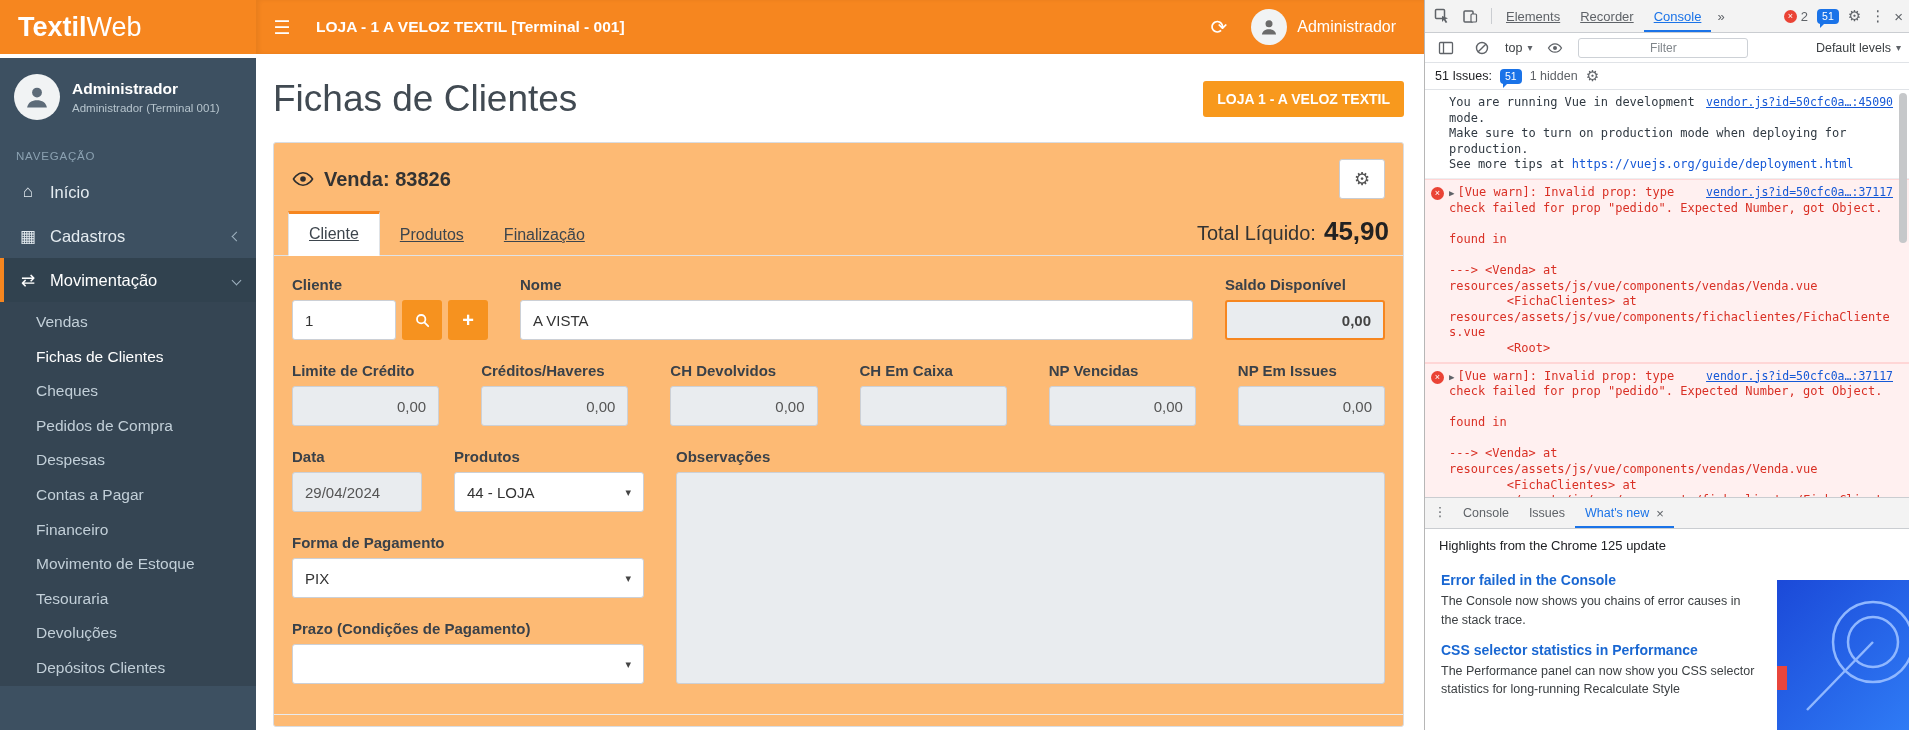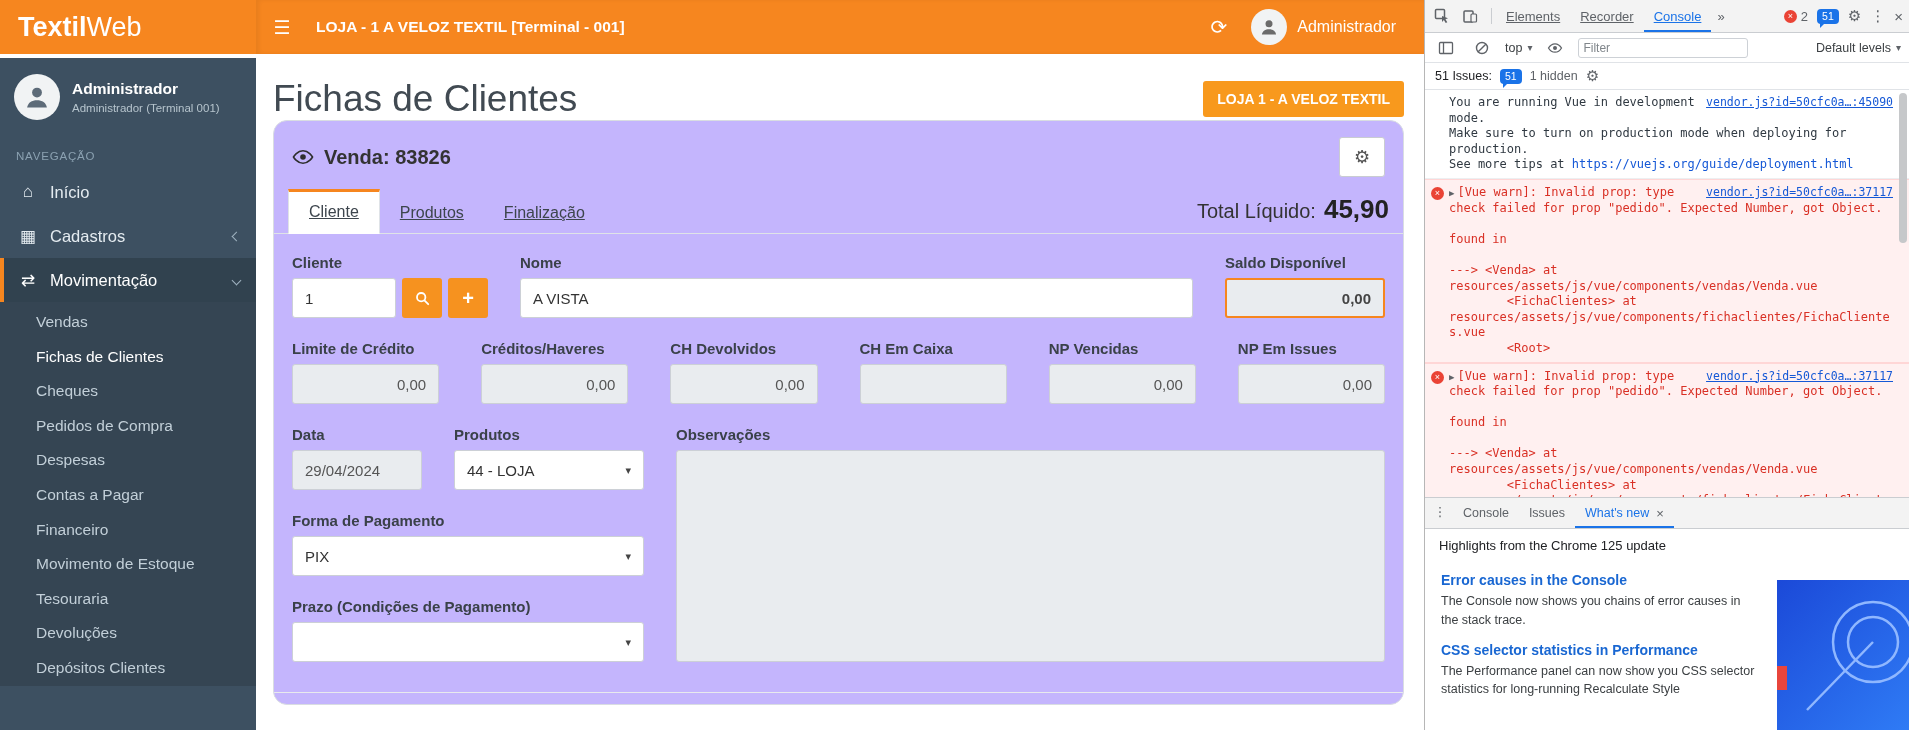--- a/index.html
+++ b/index.html
@@ -40,21 +40,21 @@
   .submenu { background:#354553; padding-top:3px; }
   .subitem { height:34.6px; line-height:34.6px; padding-left:36px; font-size:15.5px; color:#c2cfd8; white-space:nowrap; }
   .subitem.active { color:#fff; }
 
   
   .content { position:absolute; left:256px; top:58px; width:1168px; height:672px; background:#fff; padding:20px 20px 0 17px; overflow:hidden; }
   .page-header { display:flex; align-items:center; }
   .page-title { font-size:37px; font-weight:400; color:#414a52; }
   .store-btn { margin-left:auto; background:#f8991d; border:none; border-radius:3px; color:#fff; font-weight:700; font-size:14px; padding:10px 14px; font-family:inherit; }
 
-  .card { border:1px solid #d9dde2; border-radius:14px; background:#c4b5fd; height:585px; overflow:hidden; }
+  .card { margin-top:22px; border:1px solid #d9dde2; border-radius:3px; background:#fdba74; height:585px; overflow:hidden; }
   .card-header { display:flex; align-items:center; gap:10px; padding:16px 18px 8px; }
   .card-title { font-size:20px; font-weight:700; color:#333; }
   .gear-btn { margin-left:auto; width:46px; height:40px; border:1px solid #c9ccd1; border-radius:3px; background:#fff; color:#555; font-size:18px; display:flex; align-items:center; justify-content:center; }
 
   .tabs-row { display:flex; align-items:flex-end; border-bottom:1px solid #dfe3e7; margin-top:4px; padding-left:14px; }
   .tab { padding:11px 20px 12px; font-size:16px; color:#3d454d; margin-bottom:-1px; }
   .tab .tab-label { text-decoration:underline; }
   .tab.active { background:#fff; border:1px solid #dfe3e7; border-bottom:1px solid #fff; border-top:3px solid #f6861f; }
   .total-box { margin-left:auto; display:flex; align-items:baseline; gap:8px; padding:0 14px 8px 0; }
   .total-label { font-size:20px; color:#333; }
@@ -99,21 +99,21 @@
   .tb-right { margin-left:auto; display:flex; align-items:center; gap:9px; padding-right:6px; }
   .errdot { display:inline-block; width:13px; height:13px; border-radius:50%; background:#ea4335; color:#fff; font-size:9px; line-height:13px; text-align:center; font-family:"Liberation Sans",sans-serif; }
   .badge-group { display:flex; align-items:center; gap:4px; }
   .bubble { position:relative; background:#1a73e8; color:#fff; font-size:10.5px; line-height:15px; padding:0 5px; border-radius:4px; }
   .bubble::after { content:""; position:absolute; left:3px; bottom:-4px; border:3px solid transparent; border-top-color:#1a73e8; border-left-color:#1a73e8; }
   .glyph { font-size:15px; }
 
   .dt-toolbar { flex:0 0 30px; display:flex; align-items:center; gap:10px; padding:0 8px; border-bottom:1px solid #e0e3e7; background:#fff; color:#3c4043; font-size:12.5px; }
   .ctx-sel { display:flex; align-items:center; gap:5px; }
   .caret-sm { font-size:10px; color:#5f6368; }
-  .filter-input { width:170px; height:20px; border:1px solid #cdd1d6; border-radius:3px; padding:0 4px; font-size:12px; color:#333; font-family:inherit; }
+  .filter-input { width:170px; height:20px; border:1px solid #cdd1d6; border-radius:3px; padding:0 4px; font-size:12px; color:#333; font-family:inherit;text-align:center; }
   .filter-input::placeholder { color:#80868b; }
   .levels { margin-left:auto; display:flex; align-items:center; gap:5px; white-space:nowrap; }
 
   .dt-issuesbar { flex:0 0 27px; display:flex; align-items:center; gap:8px; padding:0 10px; border-bottom:1px solid #e0e3e7; font-size:12.5px; }
   .muted { color:#5f6368; }
 
   .dt-console { flex:1 1 auto; overflow:hidden; position:relative; font-family:"DejaVu Sans Mono", monospace; font-size:12px; line-height:1.3; color:#303942; }
   .c-msg { position:relative; padding:5px 16px 5px 24px; border-bottom:1px solid #eceff1; }
   .c-msg .src { float:right; margin-left:10px; color:#1558d6; text-decoration:underline; font-size:11.5px; white-space:nowrap; }
   .c-text { white-space:pre-wrap; word-break:break-word; }
@@ -457,21 +457,21 @@
         <div class="dr-tab" data-interactable="true">
             <span data-interactable="false">Issues</span>
           </div>
         <div class="dr-tab active" data-interactable="true">
           <span data-interactable="false">What's new</span>
           <span class="close-x" data-interactable="true">×</span>
         </div>
       </div>
       <div class="dr-header" data-interactable="false">Highlights from the Chrome 125 update</div>
       <div class="dr-content" data-interactable="false">
-        <div class="dr-sec-title" data-interactable="true">Error causes in the Console</div>
+        <div class="dr-sec-title" data-interactable="true">Error failed in the Console</div>
         <div class="dr-sec-body" data-interactable="false">The Console now shows you chains of error causes in the stack trace.</div>
         <div class="dr-sec-title" data-interactable="true">CSS selector statistics in Performance</div>
         <div class="dr-sec-body" data-interactable="false">The Performance panel can now show you CSS selector statistics for long-running Recalculate Style</div>
         <div class="dr-image" data-interactable="false">
           <svg width="132" height="150" viewBox="0 0 132 150">
             <circle cx="96" cy="62" r="40" fill="none" stroke="#8fb7ff" stroke-width="2.5"></circle>
             <circle cx="96" cy="62" r="25" fill="none" stroke="#8fb7ff" stroke-width="2.5"></circle>
             <line x1="30" y1="130" x2="96" y2="62" stroke="#8fb7ff" stroke-width="2.5"></line>
           </svg>
           <div class="redmark" data-interactable="false"></div>

